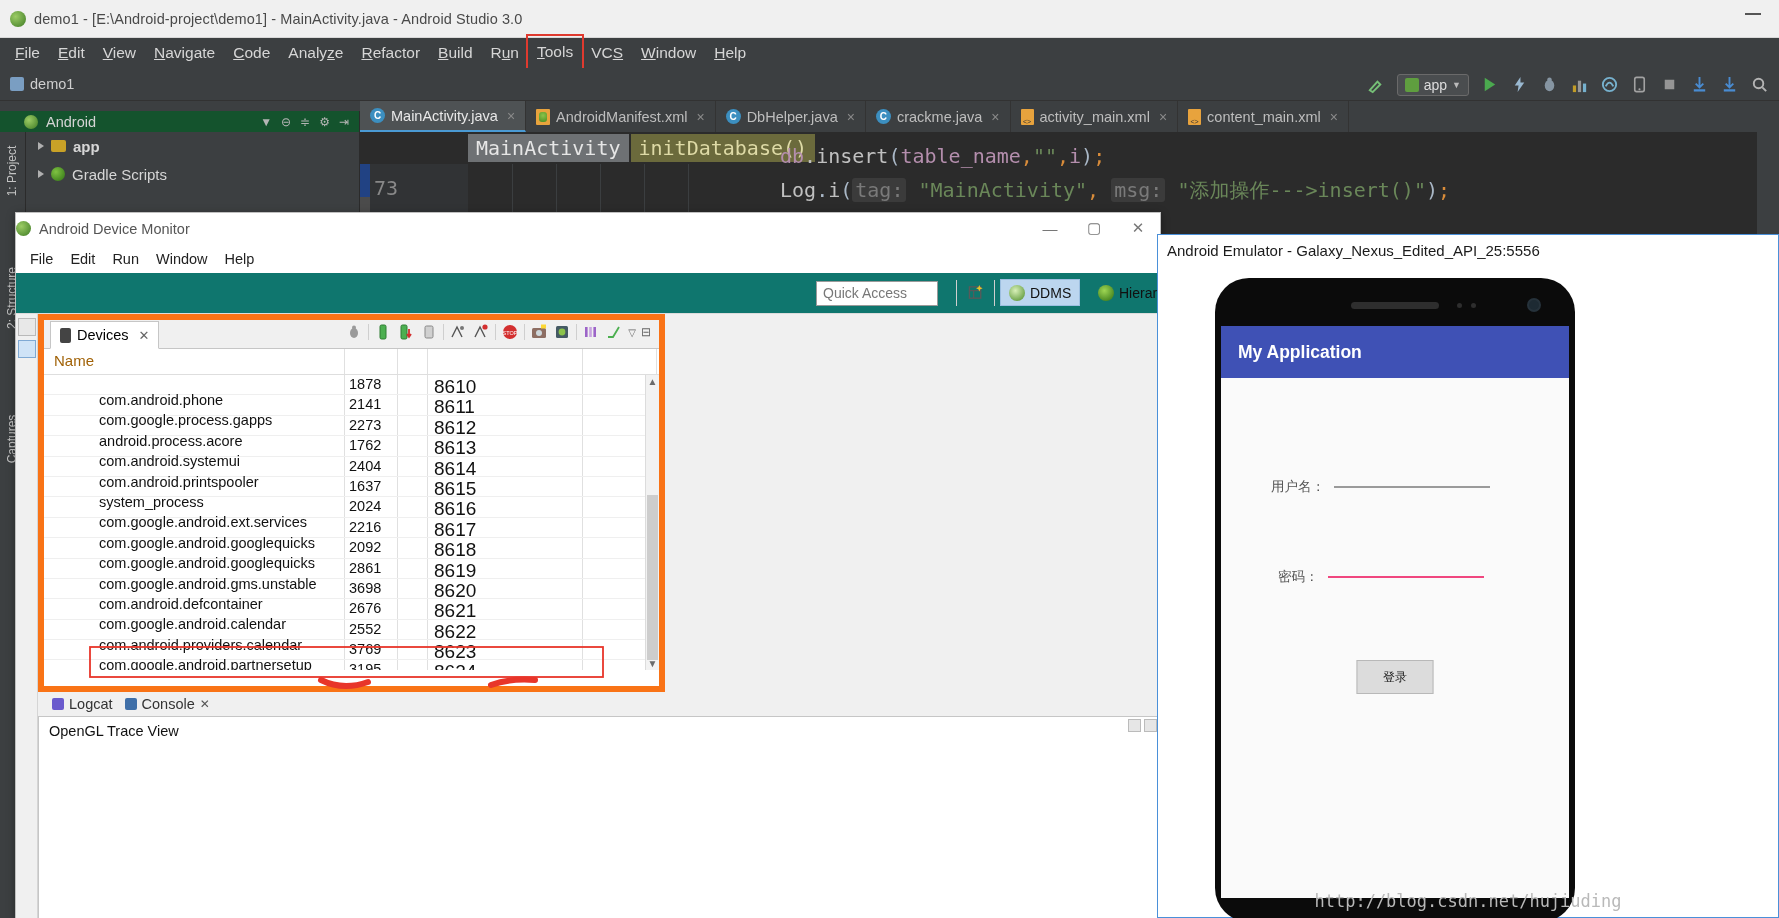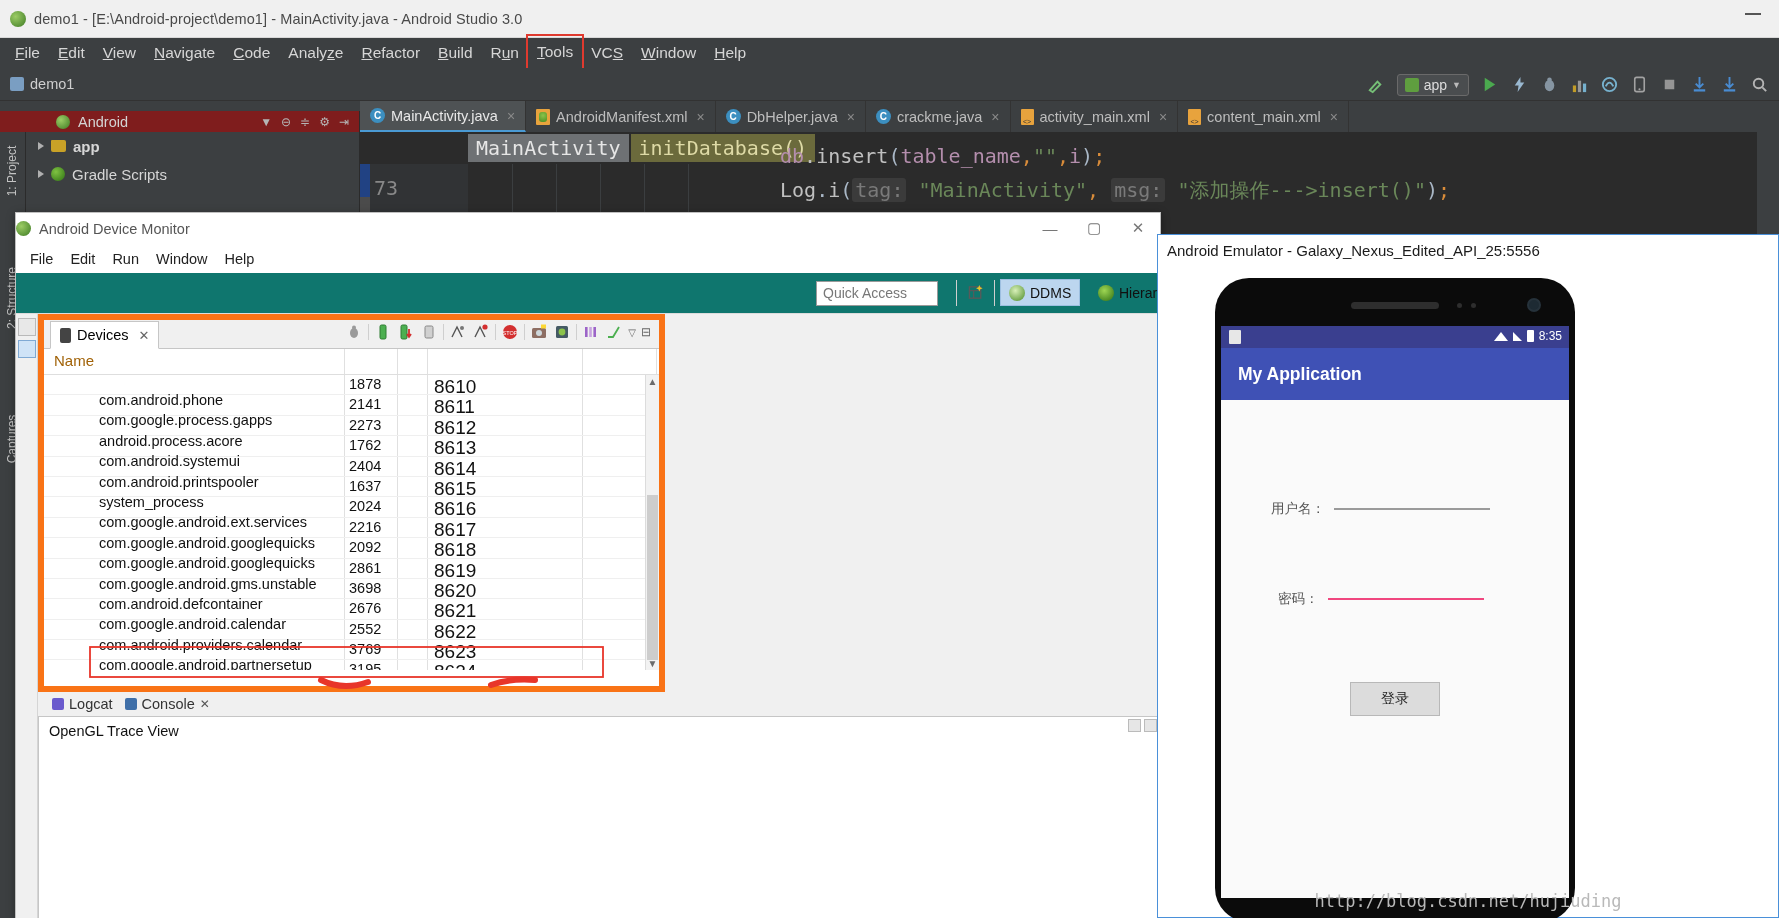--- a/index.html
+++ b/index.html
@@ -48,21 +48,21 @@
   .crumb-text { color:#cfcfcf; font-size:14.5px; }
 
   .as-toolbar-right { position:absolute; right:10px; top:68px; height:33px; display:flex; align-items:center; gap:11px; }
   .tb-ico { width:19px; height:19px; opacity:.95; }
 
   .as-tabsrow {
     position:absolute; left:0; top:101px; width:1779px; height:31px;
     background:#3c3f41; display:flex; align-items:stretch;
   }
   .as-projsel {
-    width:360px; background:#7f1d1d; display:flex; align-items:center; padding-left:56px;
+    width:360px; background:#14532d; display:flex; align-items:center; padding-left:24px;
     color:#d4d4d4; font-size:14.5px; border-right:1px solid #2b2b2b;margin-top:10px;
   }
   .as-proj-ico { width:14px;height:14px;border-radius:50%;
      background: radial-gradient(circle at 35% 35%, #9ccc65, #3d7a23); margin-right:8px;}
   .as-tab {
     display:flex; align-items:center; gap:6px; padding:0 10px;
     color:#bdbdbd; font-size:14.5px; border-right:1px solid #333; white-space:nowrap;
   }
   .as-tab.active { background:#4e5254; color:#e8e8e8; border-bottom:2px solid #4a9ad4; }
   .tab-x { color:#8b8b8b; font-size:14px; margin-left:3px; }
@@ -204,22 +204,22 @@
   .bat-ico { width:7px;height:12px;background:#fff;border-radius:1px;}
   .appbar { height:52px; background:#3f51b5; display:flex; align-items:center; padding-left:17px; }
   .appbar-title { color:#fff; font-size:17.5px; font-weight:bold; }
   .form-area { position:relative; height:498px; background:#fafafa; }
   .field-row { position:absolute; display:flex; align-items:center; gap:9px; }
   .field-label { font-size:13.5px; color:#555; }
   .underline-gray { width:156px; height:1.6px; background:#9a9a9a; }
   .underline-pink { width:156px; height:2.4px; background:#f0477f; }
   .login-btn {
     position:absolute; left:50%; transform:translateX(-50%); top:282px;
-    width:90px; height:34px; background:#dcdcdc; border:1px solid #b8b8b8;
-    display:flex; align-items:center; justify-content:center; font-size:14px; color:#222;
+    width:77px; height:34px; background:#dcdcdc; border:1px solid #b8b8b8;
+    display:flex; align-items:center; justify-content:center; font-size:12px; color:#222;
   }
   .watermark {
     position:absolute; left:50%; transform:translateX(-50%); bottom:5px;
     font-family:"DejaVu Sans Mono", monospace; font-size:17px; color:#b9b9b9; white-space:nowrap;
   }
   .emu-wmk-wrap { position:absolute; left:0; right:0; bottom:6px; text-align:center; }
 
   .win-btns { position:absolute; right:0; top:0; display:flex; }
   .wb { width:44px; height:30px; display:flex; align-items:center; justify-content:center; color:#777; font-size:15px; }
 </style>
@@ -688,29 +688,20 @@
       <span class="emu-title-text">Android Emulator - Galaxy_Nexus_Edited_API_25:5556</span>
     </div>
     <div class="emu-stage">
       <div class="phone">
         <div class="phone-grill"></div>
         <div class="phone-dot" style="left:242px;"></div>
         <div class="phone-dot" style="left:256px;"></div>
         <div class="phone-cam"></div>
 
         <div class="screen">
-          <div class="statusbar">
-            <div class="sb-ico"></div>
-            <div class="sb-right">
-              <span class="wifi-ico"></span>
-              <span class="sig-ico"></span>
-              <span class="bat-ico"></span>
-              <span>8:35</span>
-            </div>
-          </div>
 
           <div class="appbar">
             <div class="appbar-title">My Application</div>
           </div>
 
           <div class="form-area">
             <div class="field-row" style="left:50px;top:100px;">
               <span class="field-label">用户名：</span>
               <span class="underline-gray"></span>
             </div>

